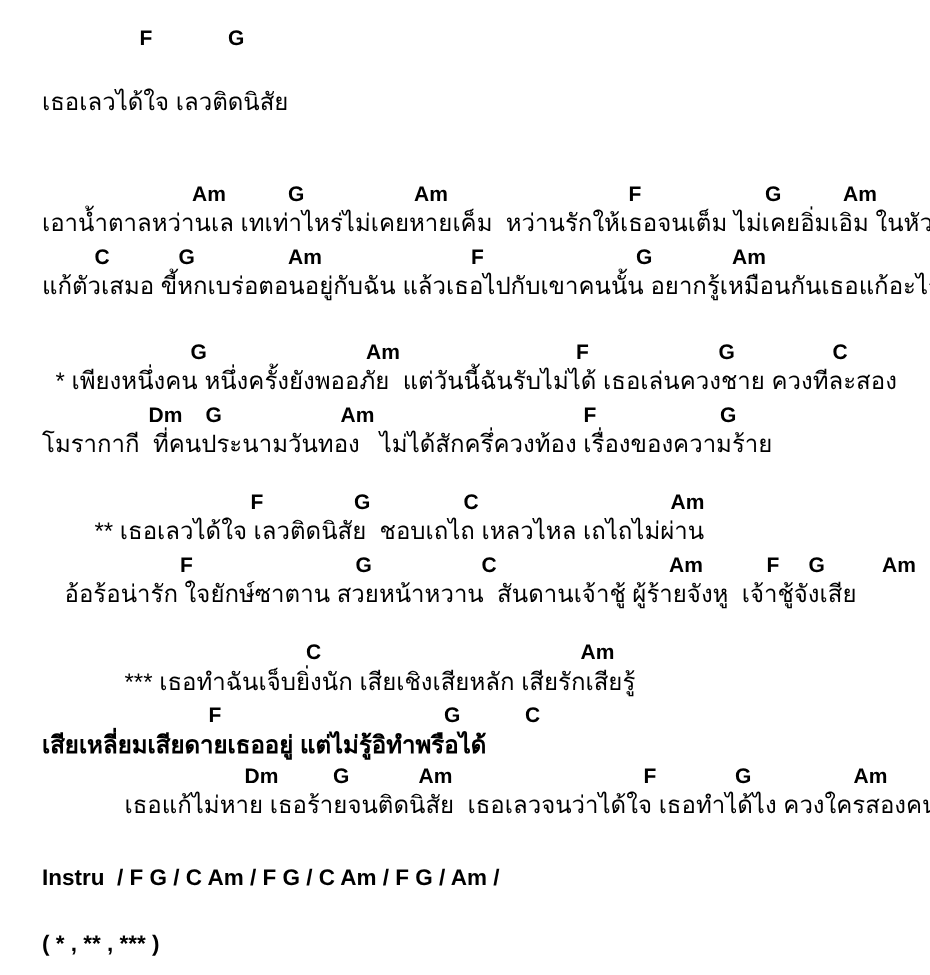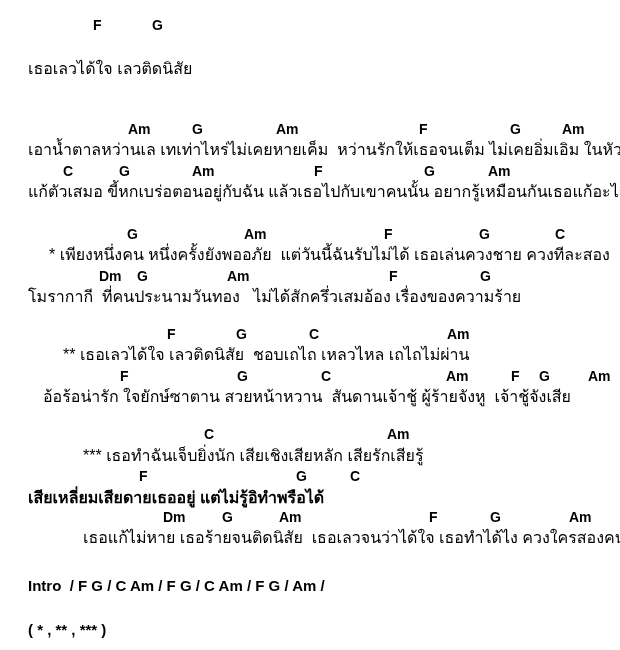--- a/index.html
+++ b/index.html
@@ -59,27 +59,27 @@
     <span class="chord" style="left: 192px; top: 164px;">Am</span>
     <span class="chord" style="left: 314px; top: 164px;">F</span>
     <span class="chord" style="left: 424px; top: 164px;">G</span>
     <span class="chord" style="left: 488px; top: 164px;">Am</span>
     <div class="lyric" style="left: 28px; top: 181px;">แก้ตัวเสมอ ขี้หกเบร่อตอนอยู่กับฉัน แล้วเธอไปกับเขาคนนั้น อยากรู้เหมือนกันเธอแก้อะไร</div>
     <span class="chord" style="left: 127px; top: 227px;">G</span>
     <span class="chord" style="left: 244px; top: 227px;">Am</span>
     <span class="chord" style="left: 384px; top: 227px;">F</span>
     <span class="chord" style="left: 479px; top: 227px;">G</span>
     <span class="chord" style="left: 555px; top: 227px;">C</span>
-    <div class="lyric" style="left: 49px; top: 244px;">* เพียงหนึ่งคน หนึ่งครั้งยังพออภัย  แต่วันนี้ฉันรับไม่ได้ เธอเล่นควงชาย ควงทีละสอง</div>
+    <div class="lyric" style="left: 37px; top: 244px;">* เพียงหนึ่งคน หนึ่งครั้งยังพออภัย  แต่วันนี้ฉันรับไม่ได้ เธอเล่นควงชาย ควงทีละสอง</div>
     <span class="chord" style="left: 99px; top: 269px;">Dm</span>
     <span class="chord" style="left: 137px; top: 269px;">G</span>
     <span class="chord" style="left: 227px; top: 269px;">Am</span>
     <span class="chord" style="left: 389px; top: 269px;">F</span>
     <span class="chord" style="left: 480px; top: 269px;">G</span>
-    <div class="lyric" style="left: 28px; top: 286px;">โมรากากี  ที่คนประนามวันทอง   ไม่ได้สักครึ่วเสมอ้อง เรื่องของความร้าย</div>
+    <div class="lyric" style="left: 28px; top: 286px;">โมรากากี  ที่คนประนามวันทอง   ไม่ได้สักครึ่ควงท้อง เรื่องของความร้าย</div>
     <span class="chord" style="left: 167px; top: 327px;">F</span>
     <span class="chord" style="left: 236px; top: 327px;">G</span>
     <span class="chord" style="left: 309px; top: 327px;">C</span>
     <span class="chord" style="left: 447px; top: 327px;">Am</span>
     <div class="lyric" style="left: 63px; top: 344px;">** เธอเลวได้ใจ เลวติดนิสัย  ชอบเถไถ เหลวไหล เถไถไม่ผ่าน</div>
     <span class="chord" style="left: 120px; top: 369px;">F</span>
     <span class="chord" style="left: 237px; top: 369px;">G</span>
     <span class="chord" style="left: 321px; top: 369px;">C</span>
     <span class="chord" style="left: 446px; top: 369px;">Am</span>
     <span class="chord" style="left: 511px; top: 369px;">F</span>
@@ -93,15 +93,15 @@
     <span class="chord" style="left: 296px; top: 469px;">G</span>
     <span class="chord" style="left: 350px; top: 469px;">C</span>
     <div class="lyric" style="left: 28px; top: 487px; font-weight: bold;">เสียเหลี่ยมเสียดายเธออยู่ แต่ไม่รู้อิทำพรือได้</div>
     <span class="chord" style="left: 163px; top: 510px;">Dm</span>
     <span class="chord" style="left: 222px; top: 510px;">G</span>
     <span class="chord" style="left: 279px; top: 510px;">Am</span>
     <span class="chord" style="left: 429px; top: 510px;">F</span>
     <span class="chord" style="left: 490px; top: 510px;">G</span>
     <span class="chord" style="left: 569px; top: 510px;">Am</span>
     <div class="lyric" style="left: 83px; top: 527px;">เธอแก้ไม่หาย เธอร้ายจนติดนิสัย  เธอเลวจนว่าได้ใจ เธอทำได้ไง ควงใครสองคน</div>
-    <div class="section" style="left: 28px; top: 577px;">Intro  / F G / C Am / F G / C Am / F G / Am /</div>
+    <div class="section" style="left: 28px; top: 577px;">Instru  / F G / C Am / F G / C Am / F G / Am /</div>
     <div class="section" style="left: 28px; top: 621px;">( * , ** , *** )</div>
   </div>
 
 </body></html>

